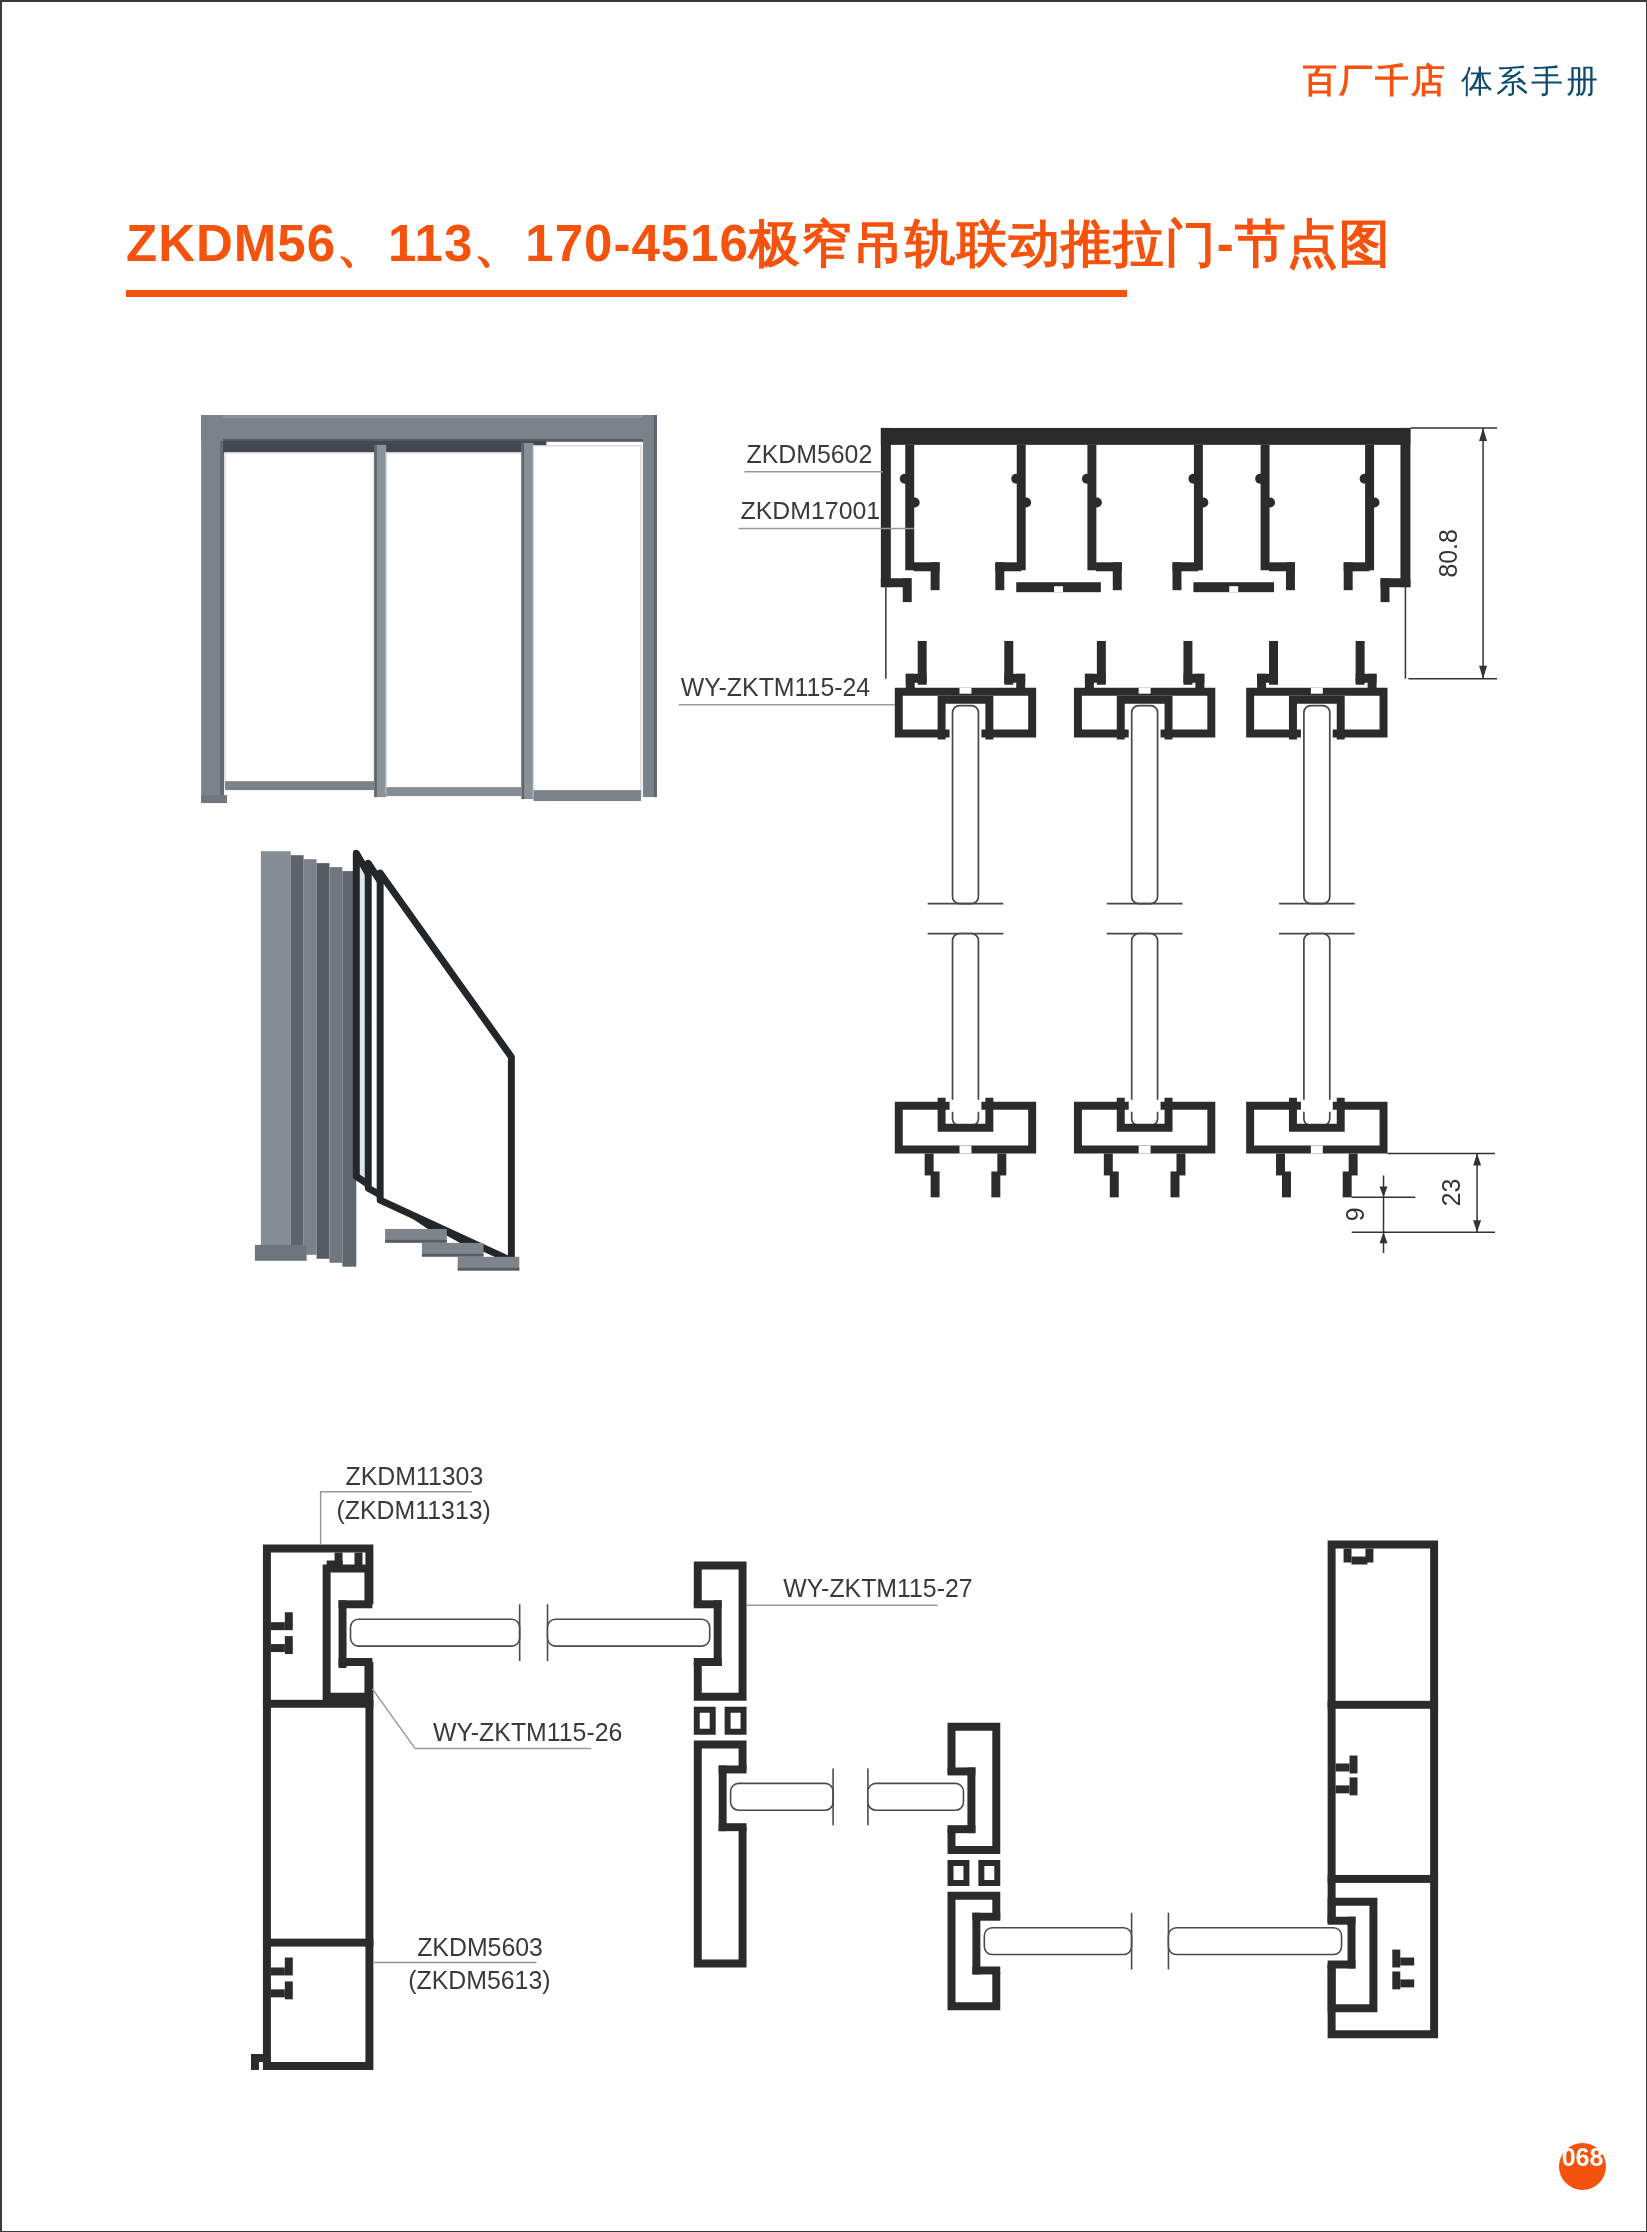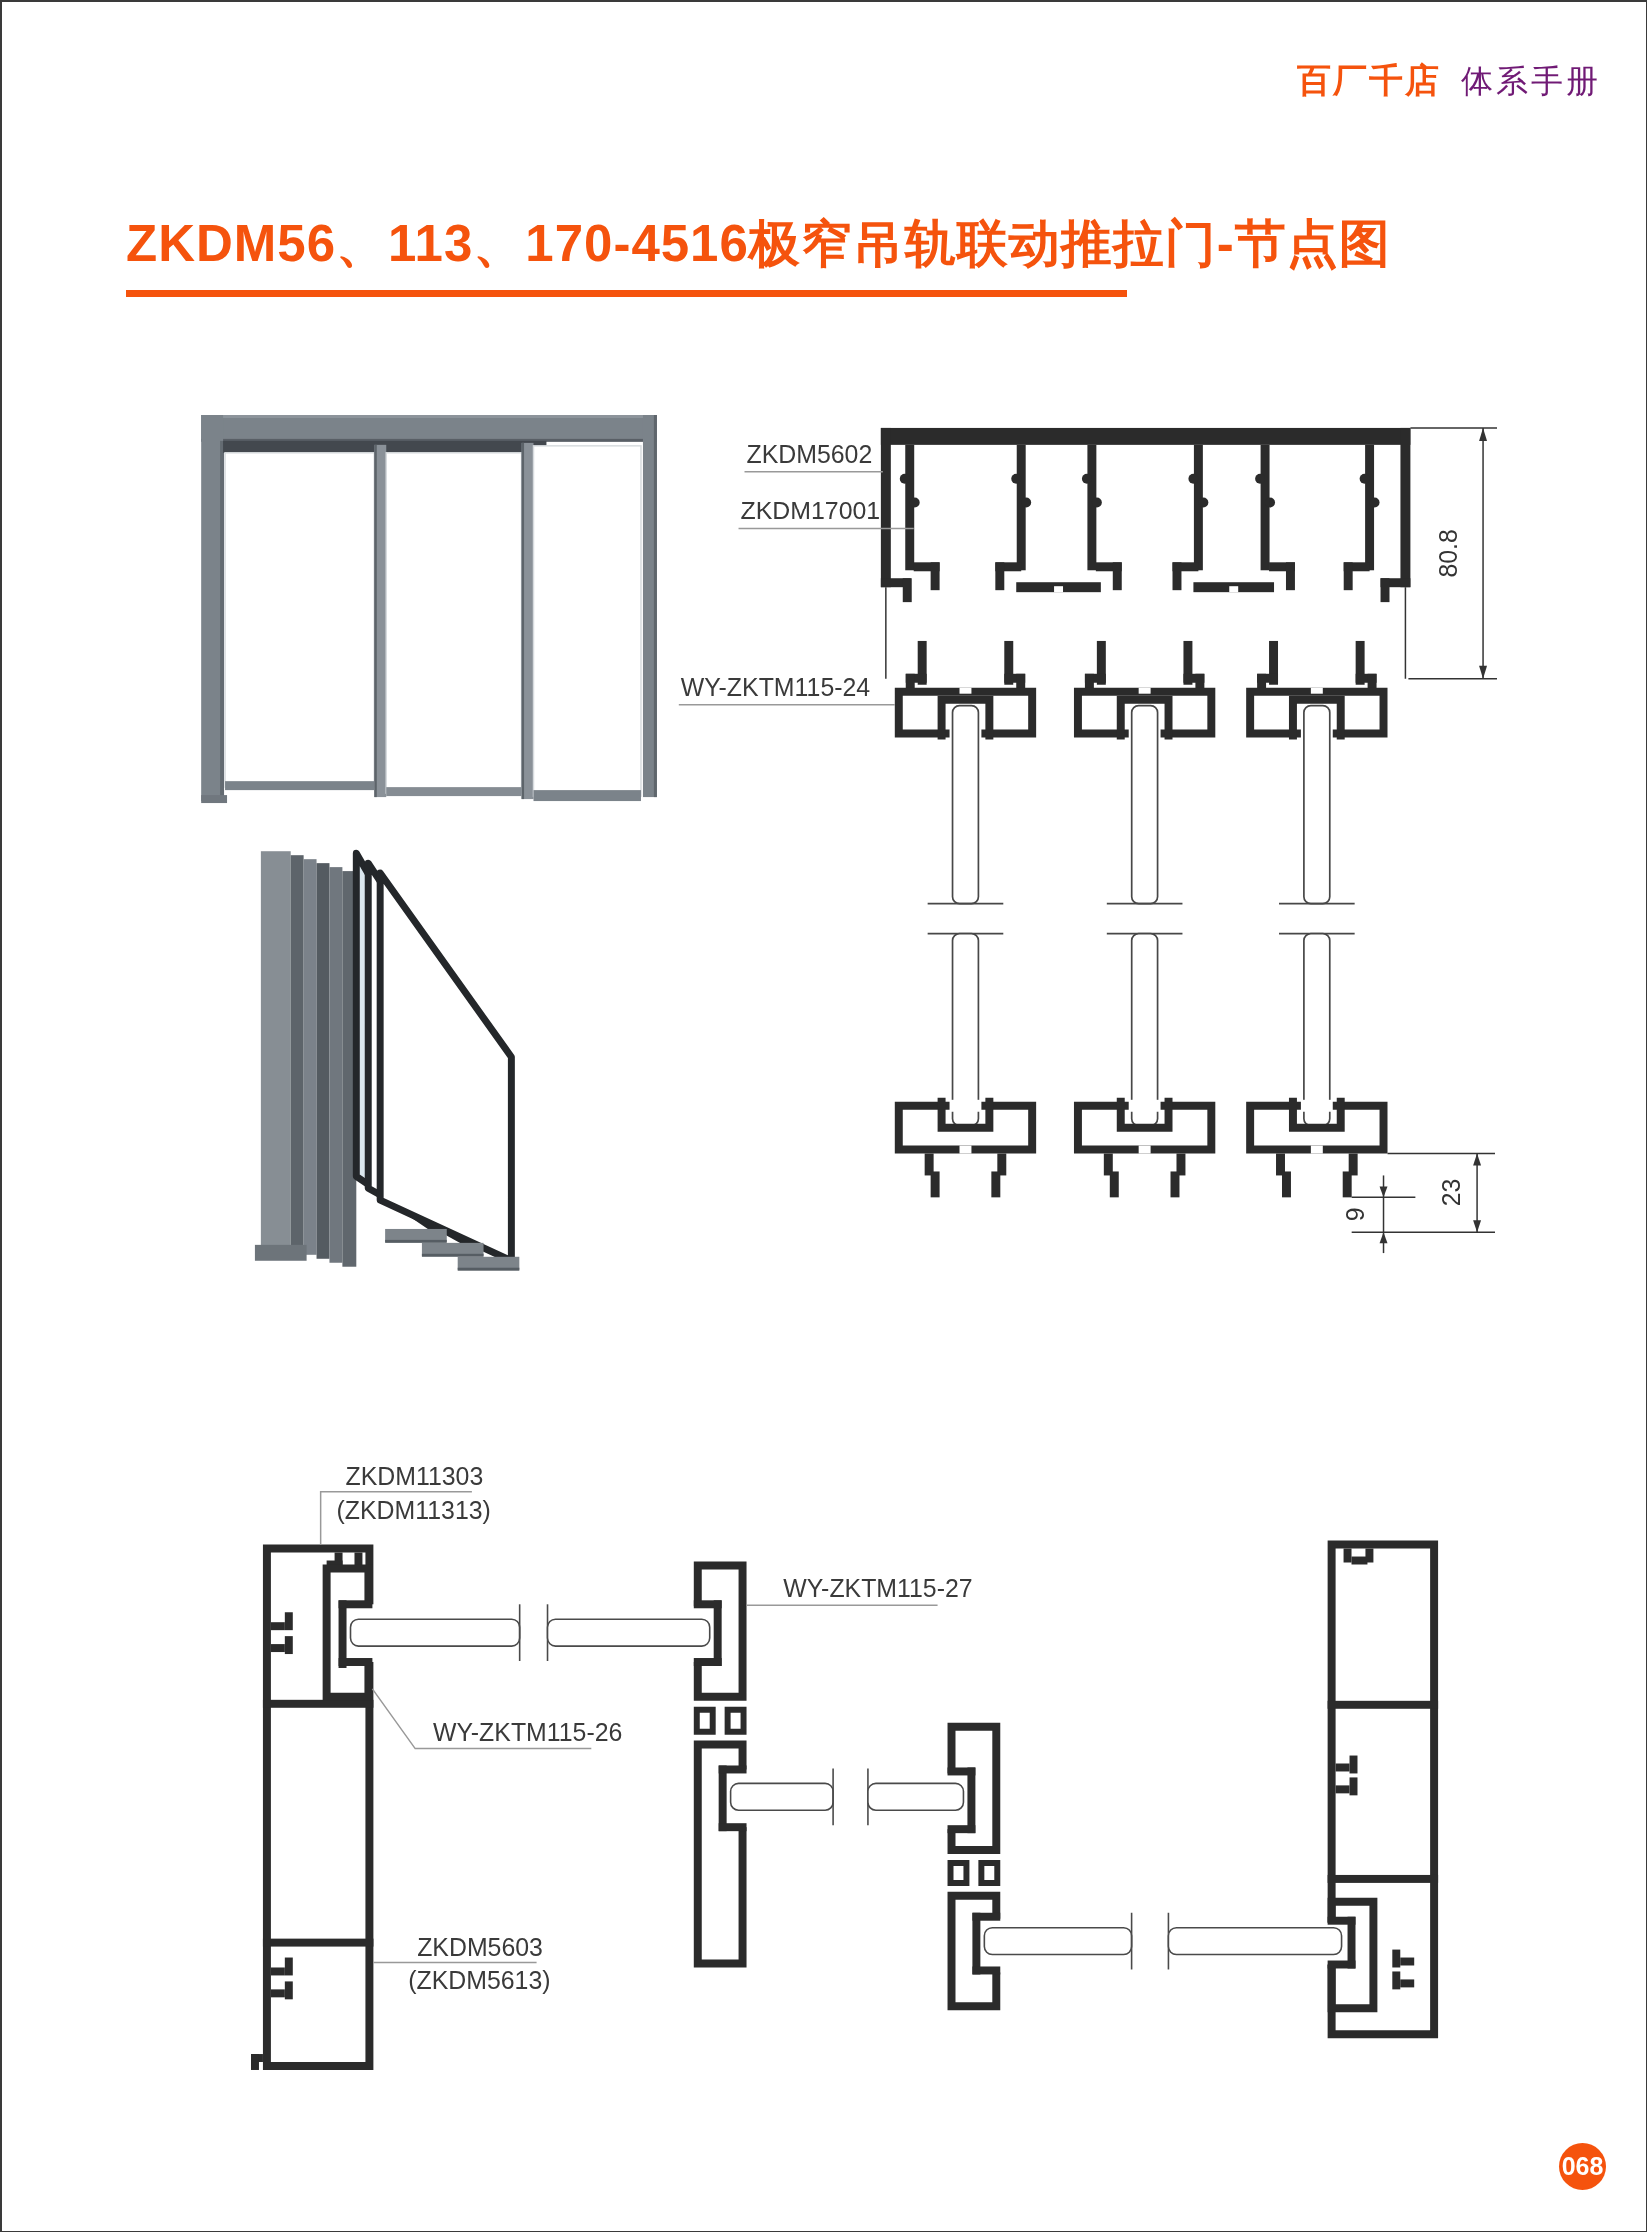--- a/index.html
+++ b/index.html
@@ -10,39 +10,39 @@
     border:2px solid #3a3a3a;
     box-sizing:border-box;
     font-family:"Liberation Sans", sans-serif;
     overflow:hidden;
   }
   .header{
     position:absolute; top:56px; right:45px;
     display:flex; align-items:baseline;
   }
   .brand{ font-size:34px; font-weight:bold; color:#F5530D; letter-spacing:2px;}
-  .manual{ font-size:32px; color:#701a75; margin-left:20px; letter-spacing:3px;}
+  .manual{ font-size:32px; color:#0c4a6e; margin-left:14px; letter-spacing:3px;}
   .title{
     position:absolute; left:124px; top:208px;
     font-size:51px; font-weight:bold; color:#F5530D;
     white-space:nowrap; letter-spacing:1px;
   }
   .title-rule{
     position:absolute; left:124px; top:288px;
     width:1001px; height:7px; background:#F5530D;
   }
   .fig{ position:absolute; }
   svg text{ font-family:"Liberation Sans", sans-serif; fill:#3a3a3a; }
   .cad-label{ font-size:25px; }
   .dim-text{ font-size:25px; fill:#333; }
   .badge{
     position:absolute; left:1557px; top:2141px;
     width:47px; height:47px; border-radius:50%;
     background:#F5530D; color:#ffffff;
-    display:flex; align-items:center; justify-content:center;
+    display:flex; justify-content:center;
     font-size:25px; font-weight:bold;
   }
 </style>
 </head>
 <body>
 
 <div class="page">
 
   <div class="header">
     <span class="brand">百厂千店</span>

